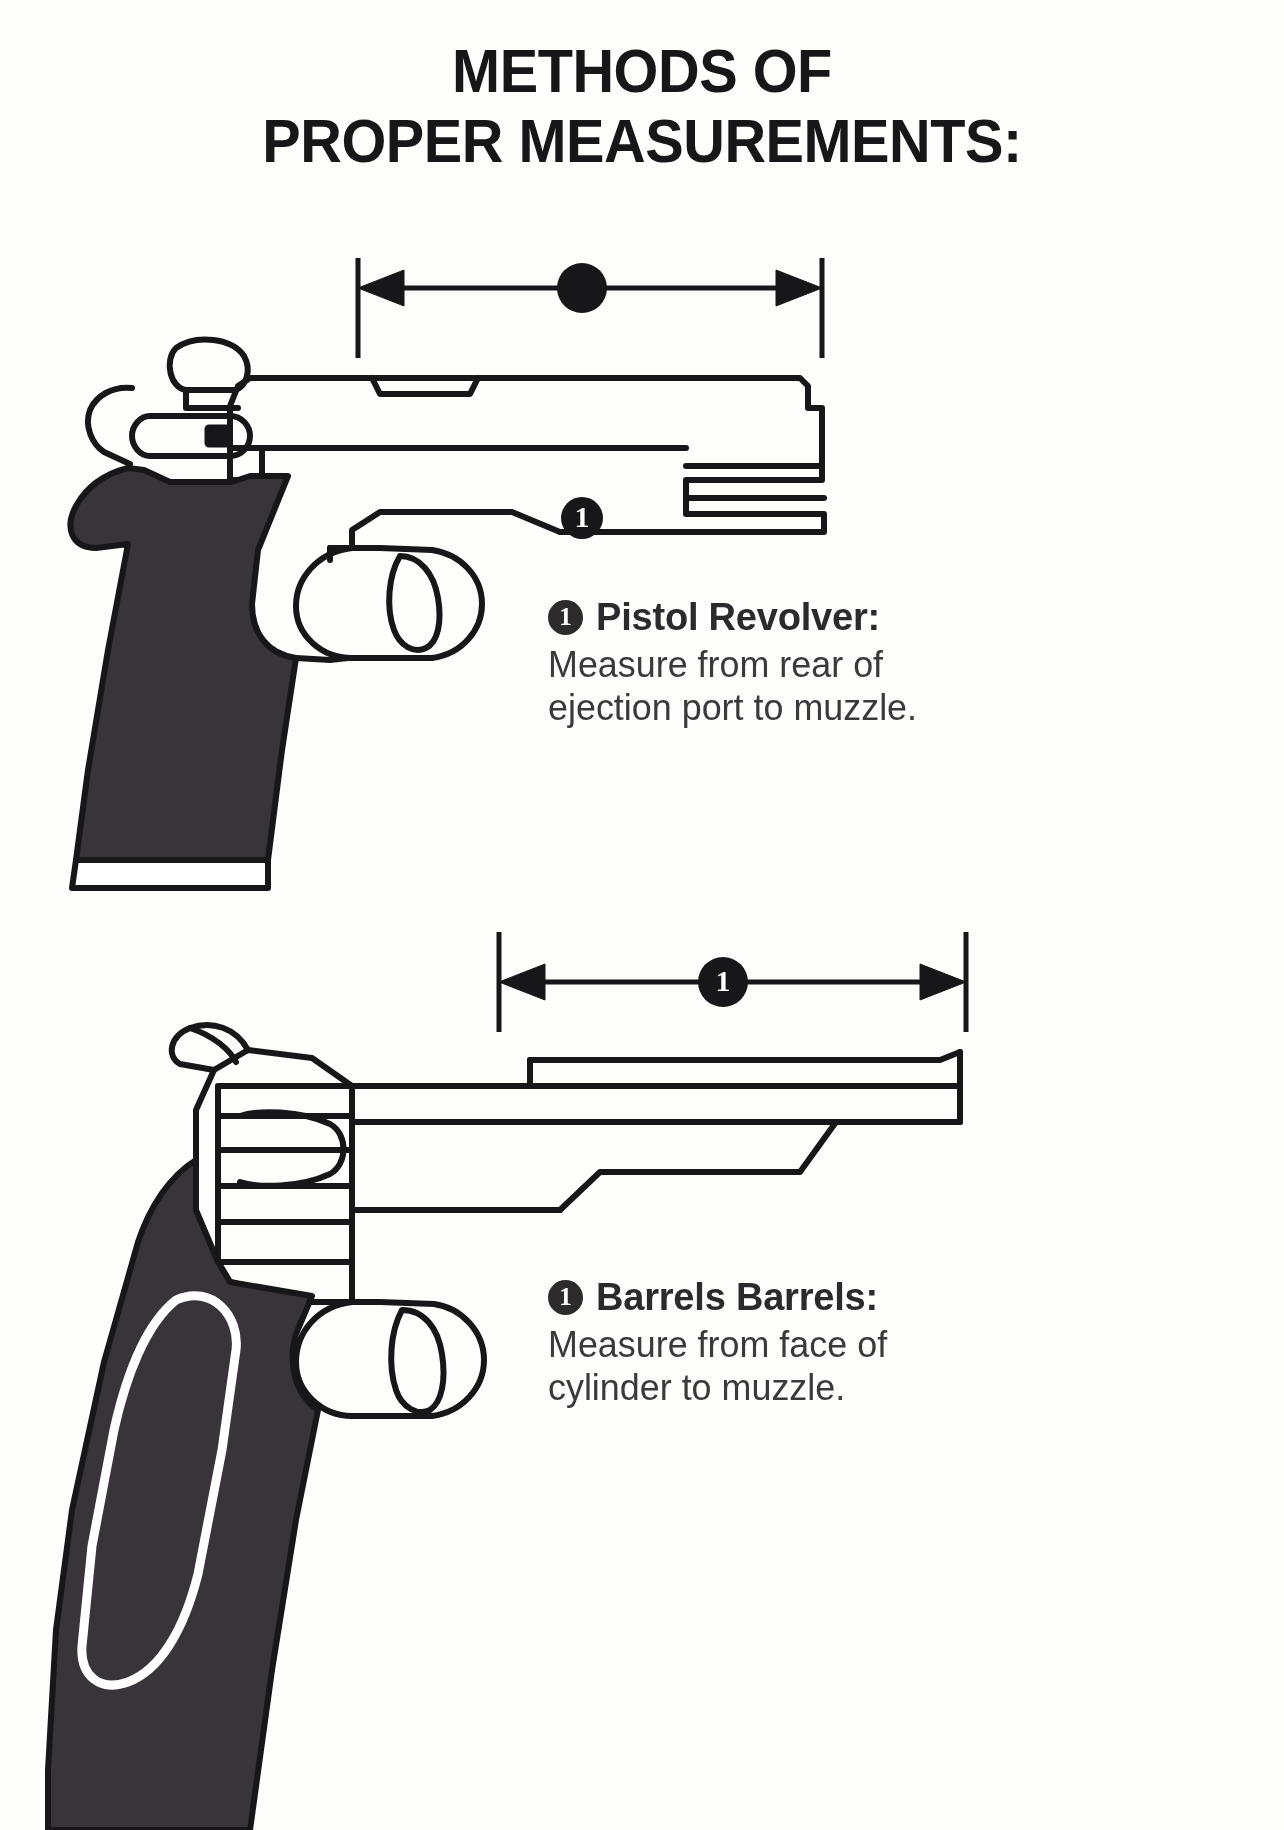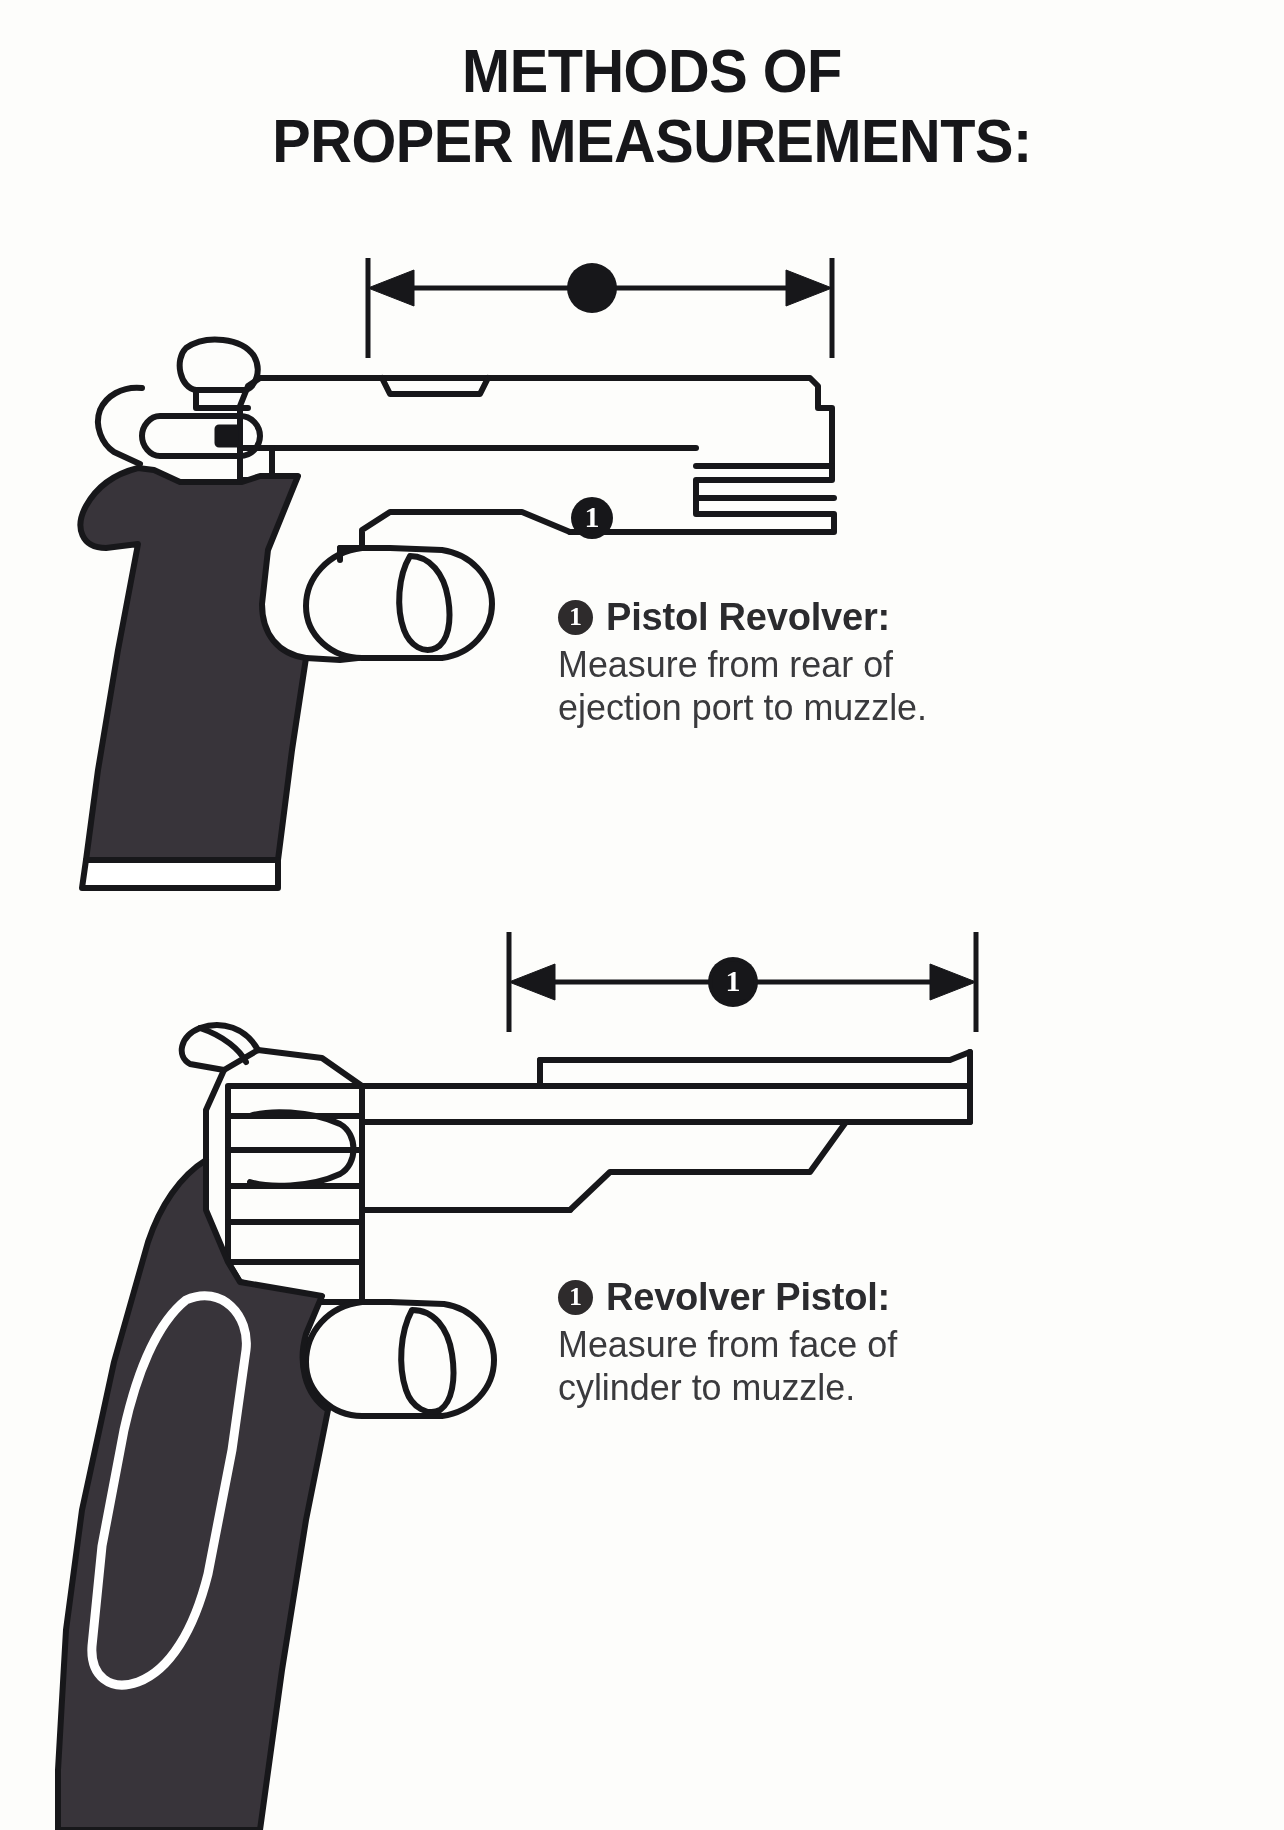--- a/index.html
+++ b/index.html
@@ -1,21 +1,21 @@
 <!DOCTYPE html>
 <html><head>
 <meta charset="utf-8">
 <style>
   html,body{margin:0;padding:0;background:#ffffff;}
   body{
     width:1284px;height:1830px;position:relative;overflow:hidden;
     font-family:"Liberation Sans", sans-serif;
     background:#fdfdfb;
   }
-  .page{position:absolute;inset:0;margin-left:10px;}
+  .page{position:absolute;inset:0;}
 
   
   .title-block{
     position:absolute;top:36px;left:0;width:1284px;
     text-align:center;
     color:#17171a;
     font-weight:700;
     font-size:62px;
     line-height:1.13;
     letter-spacing:-0.5px;
@@ -320,21 +320,21 @@
                  C240,406 212,374 176,390 Z" fill="#38343a" stroke="#ffffff" stroke-width="9" stroke-linejoin="round"></path>
       </g>
     </svg>
 
     <div class="dim-badge" style="left:702px;top:51px;">1</div>
   </div>
 
   <div class="caption" style="left:548px;top:1278px;width:540px;">
     <div class="cap-head">
       <span class="num">1</span>
-      <span>Revolver Pistol:</span>
+      <span>Barrels Barrels:</span>
     </div>
     <div class="cap-body">
       <span>Measure from face of</span>
       <span>cylinder to muzzle.</span>
     </div>
   </div>
 
 </div>
 
 </body></html>

